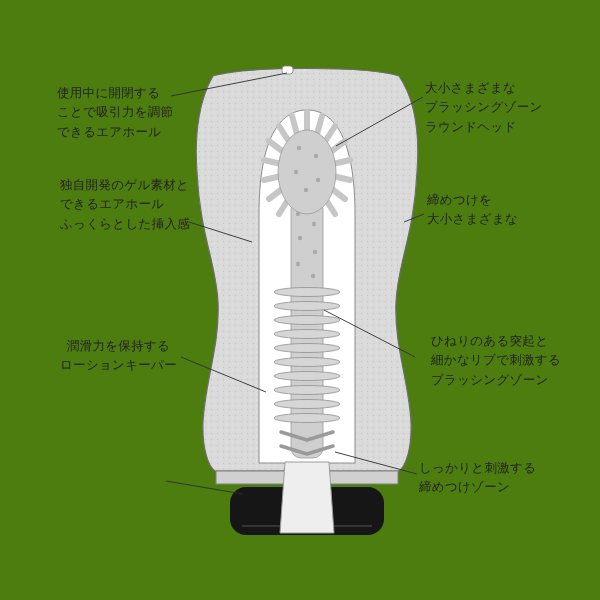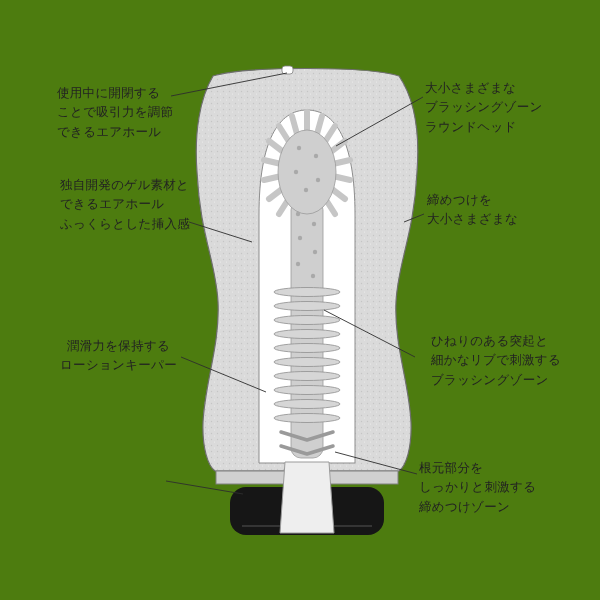--- a/index.html
+++ b/index.html
@@ -178,18 +178,17 @@
   </div>
 
   <div class="label pos-brushing">
     <span class="ln">ひねりのある突起と</span>
     <span class="ln">細かなリブで刺激する</span>
     <span class="ln">ブラッシングゾーン</span>
   </div>
 
 
   <div class="label pos-tightening">
-    <span class="ln">根元部分を</span>
     <span class="ln">しっかりと刺激する</span>
     <span class="ln">締めつけゾーン</span>
   </div>
 
 </div>
 
 </body></html>

